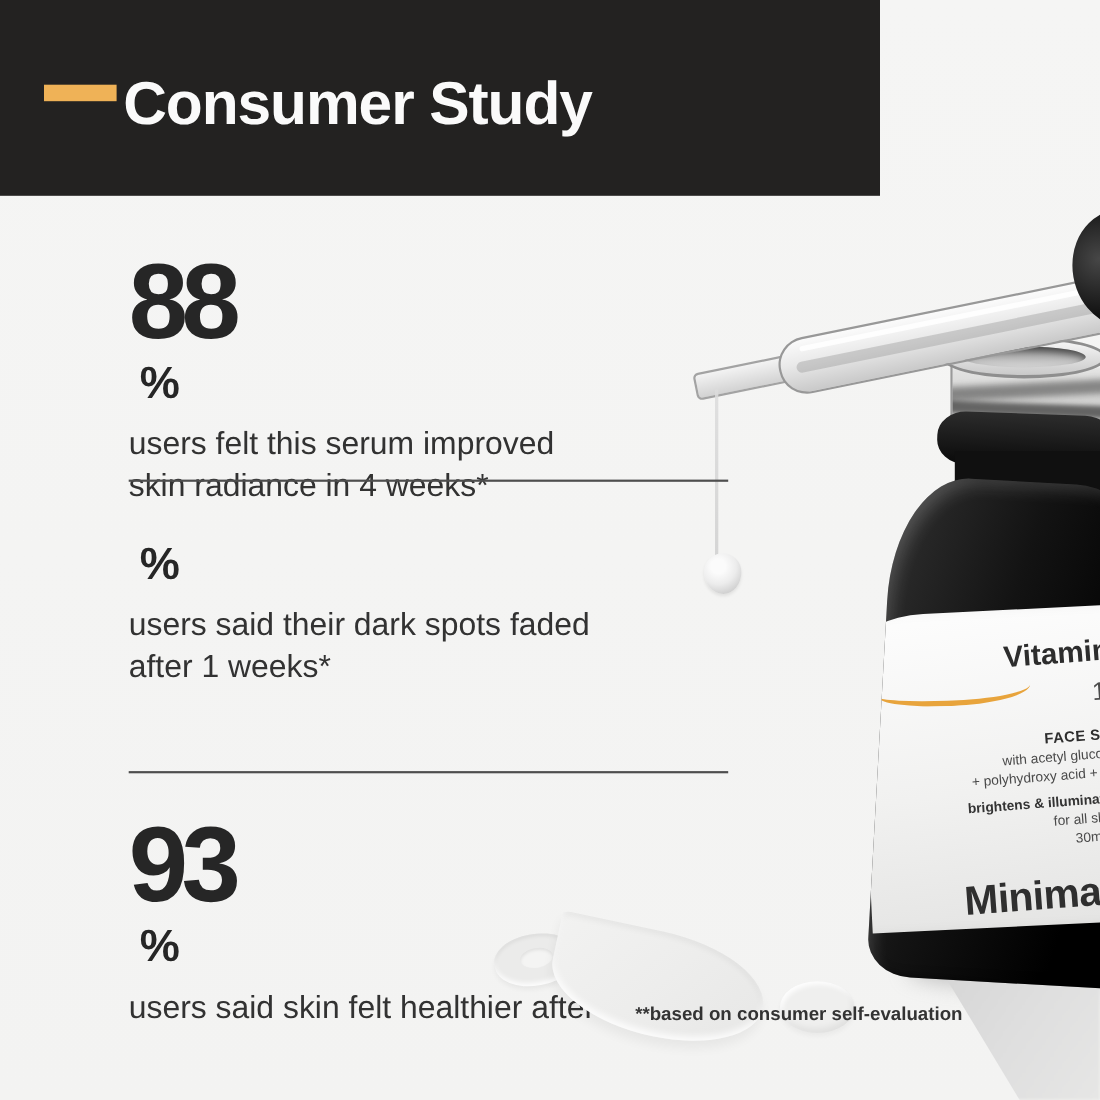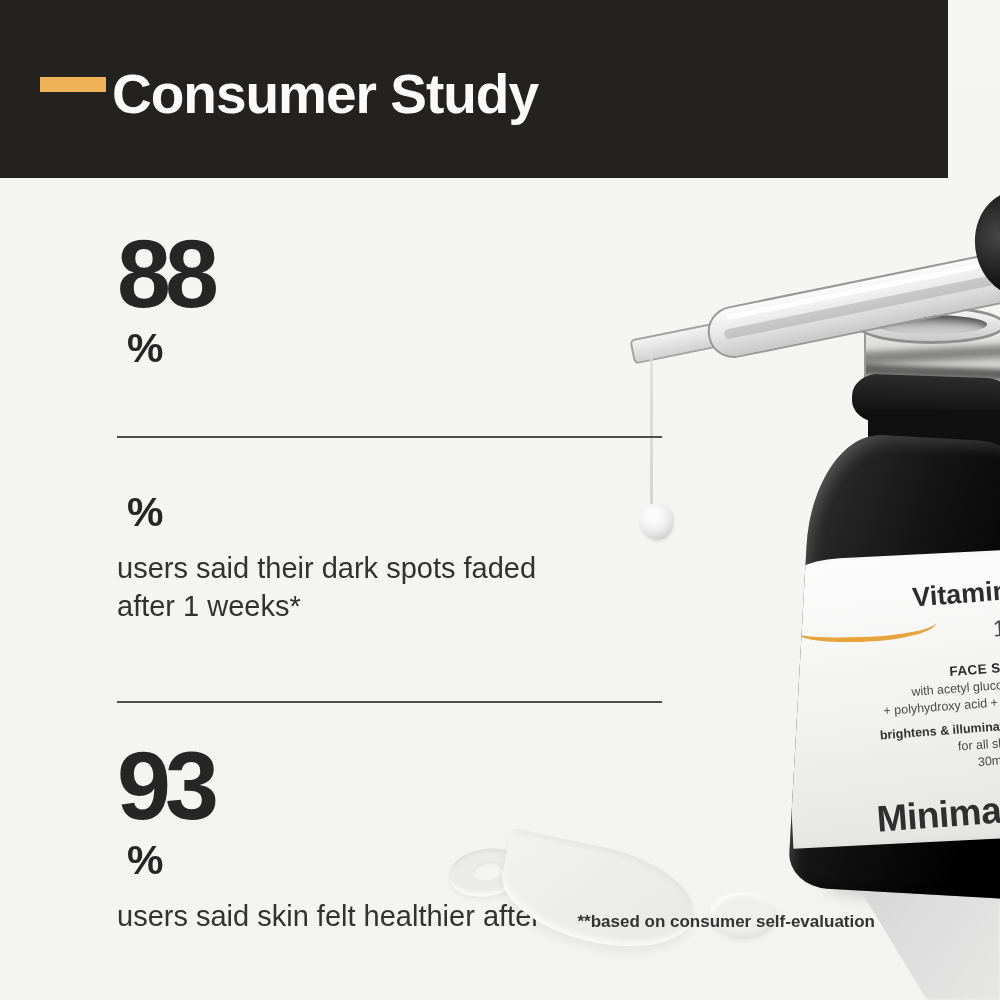--- a/index.html
+++ b/index.html
@@ -2,21 +2,21 @@
 <html><head>
 <meta charset="utf-8">
 <style>
   html,body{margin:0;padding:0;background:#ffffff;}
   #canvas{
     position:relative;width:1000px;height:1000px;overflow:hidden;
     background:linear-gradient(180deg,#f5f5f4 0%,#f3f3f2 100%);
     font-family:"Liberation Sans","DejaVu Sans",sans-serif;
   }
   
-  .header{position:absolute;left:0;top:0;width:948px;height:178px;background:#232221;}
+  .header{position:absolute;left:0;top:0;width:800px;height:178px;background:#232221;}
   .accent-dash{position:absolute;left:40px;top:77px;width:66px;height:15px;background:#EFB257;}
   .header-title{
     position:absolute;left:112px;top:64px;font-size:55px;line-height:60px;
     font-weight:700;color:#fafafa;letter-spacing:-1px;white-space:nowrap;
   }
   
   .stat{position:absolute;left:117px;}
   .stat-valrow{display:flex;align-items:flex-start;flex-direction:column;}
   .stat-value{
     font-family:"Liberation Sans","DejaVu Sans",sans-serif;
@@ -110,20 +110,24 @@
   <div class="header">
     <div class="accent-dash"></div>
     <div class="header-title">Consumer Study</div>
   </div>
 
   <div class="stat" id="stat-1">
     <div class="stat-valrow">
       <span class="stat-value">88</span>
       <span class="stat-percent">%</span>
     </div>
+    <div class="stat-desc">
+      <div>users felt this serum improved</div>
+      <div>skin radiance in 4 weeks*</div>
+    </div>
   </div>
   <div class="divider" id="divider-1"></div>
 
   <div class="stat" id="stat-2">
     <div class="stat-valrow">
       <span class="stat-percent">%</span>
     </div>
     <div class="stat-desc">
       <div>users said their dark spots faded</div>
       <div>after 1 weeks*</div>

